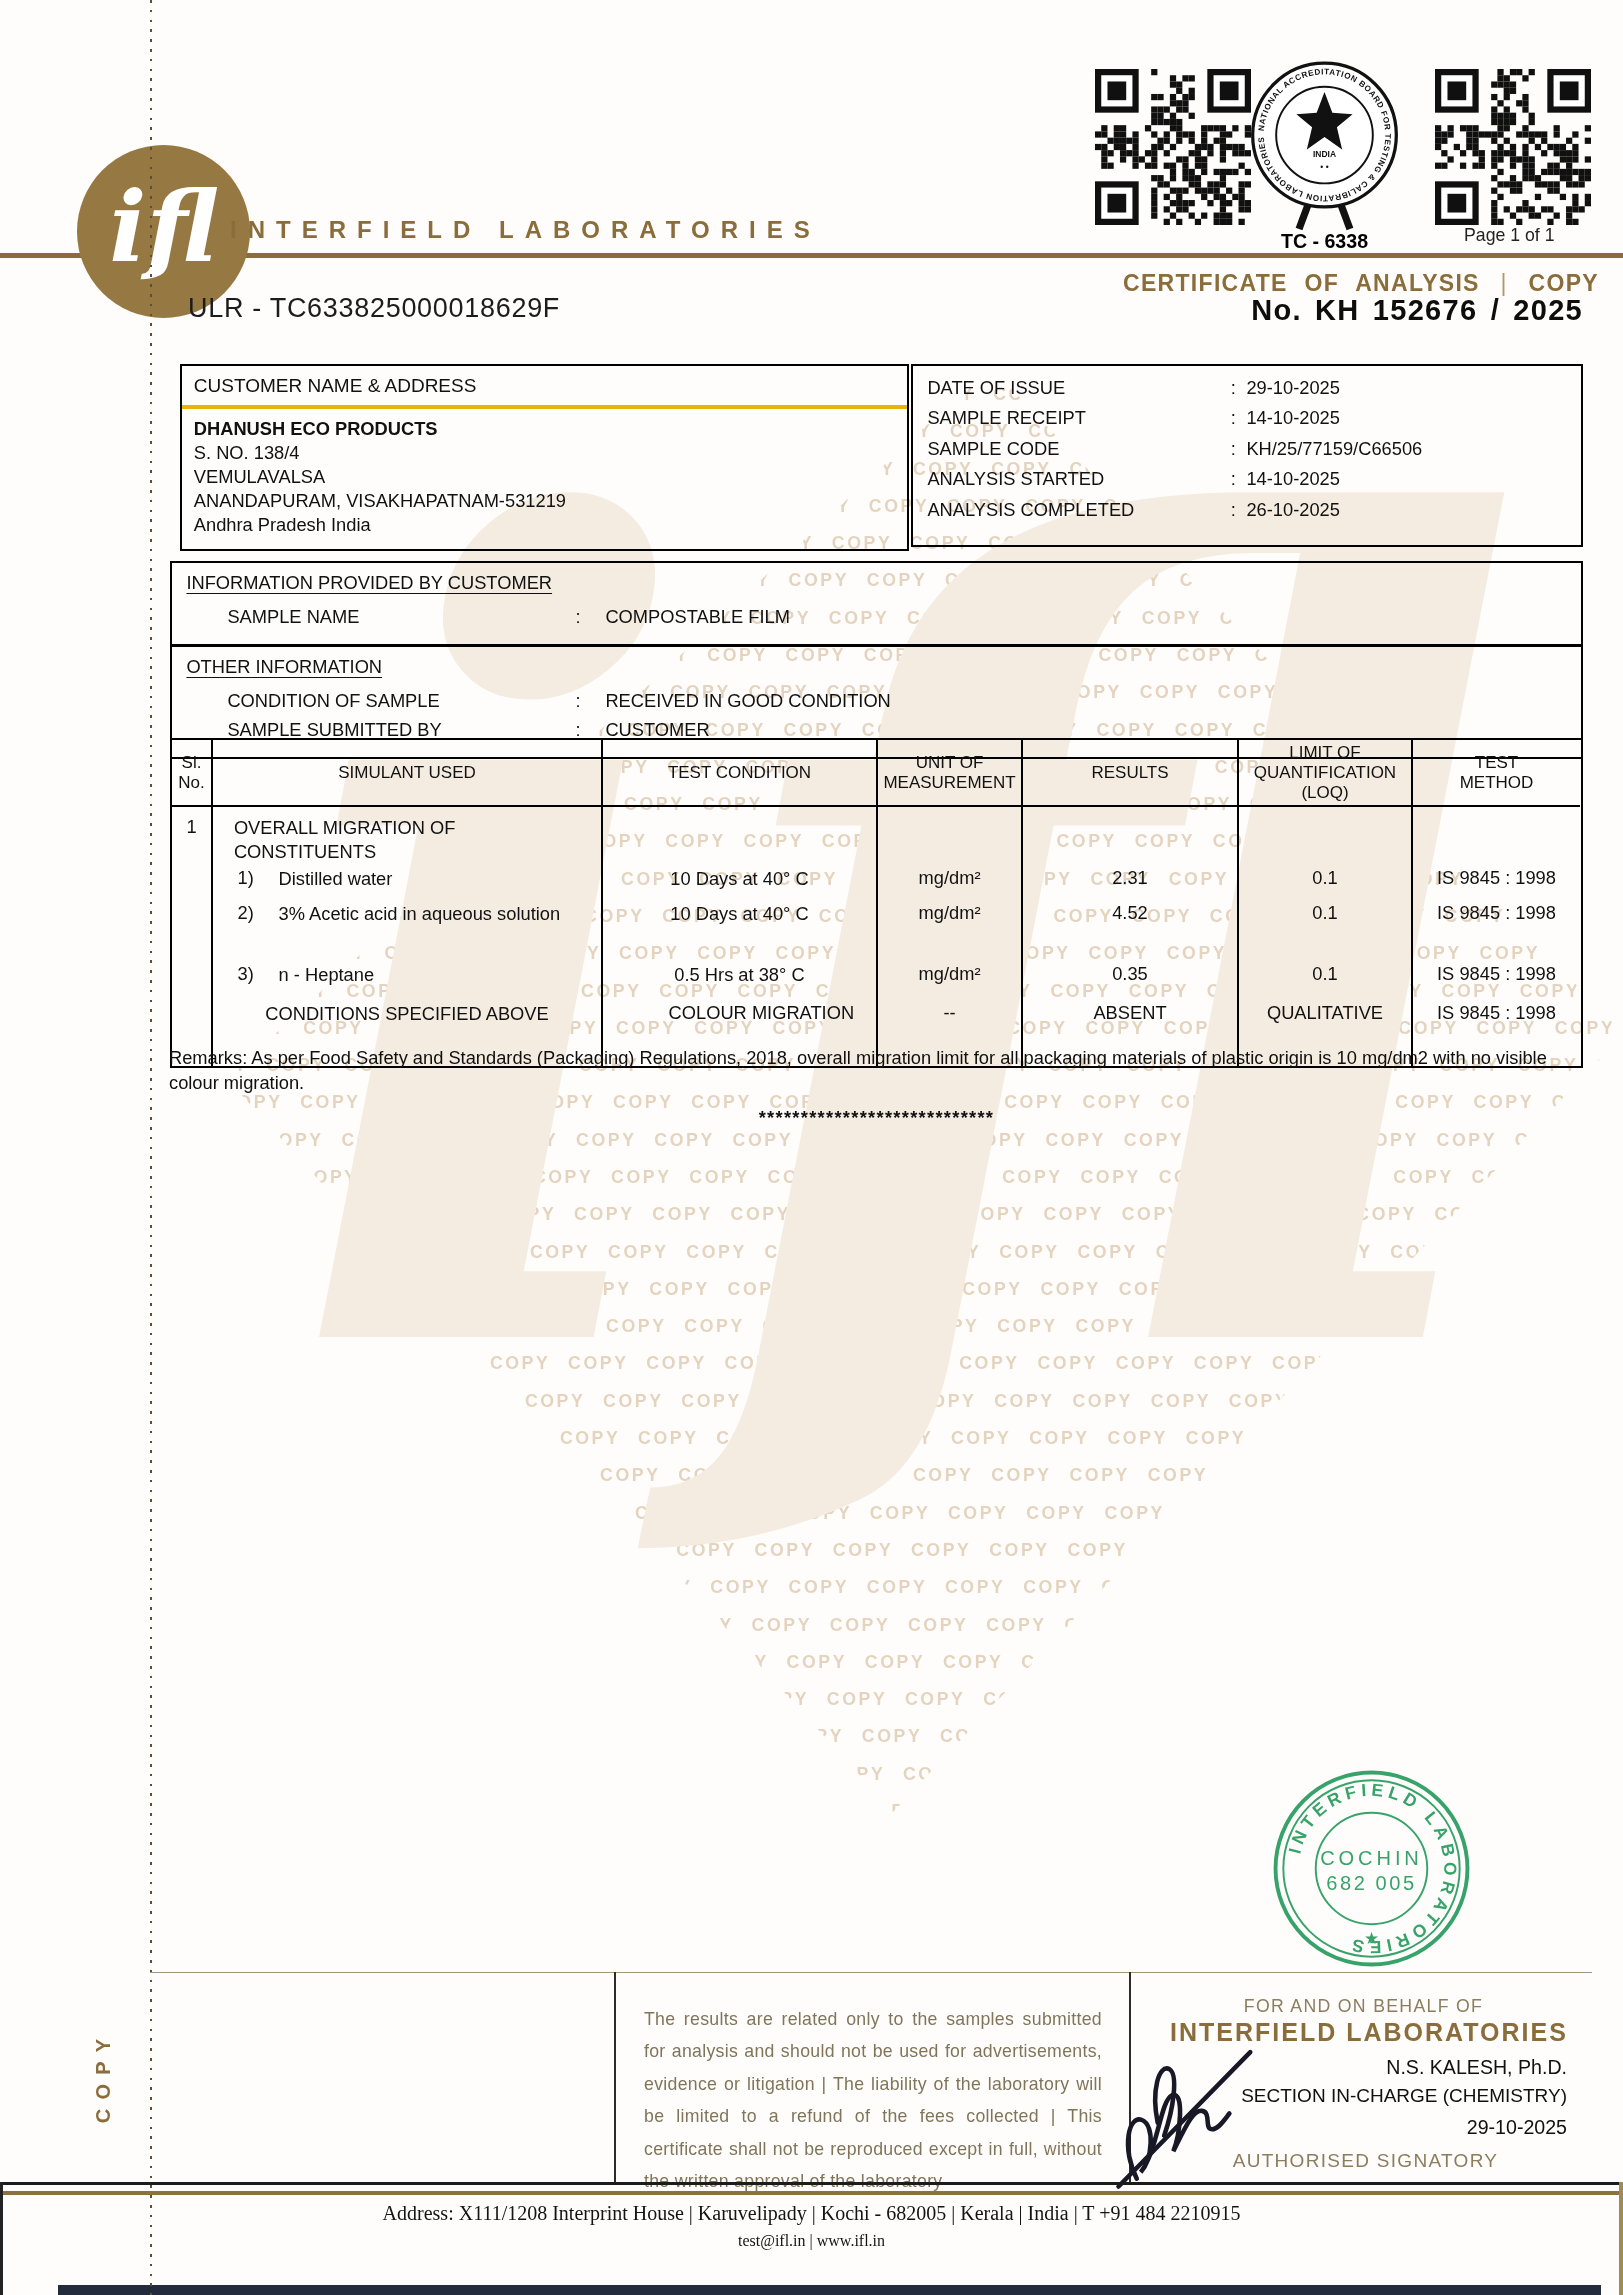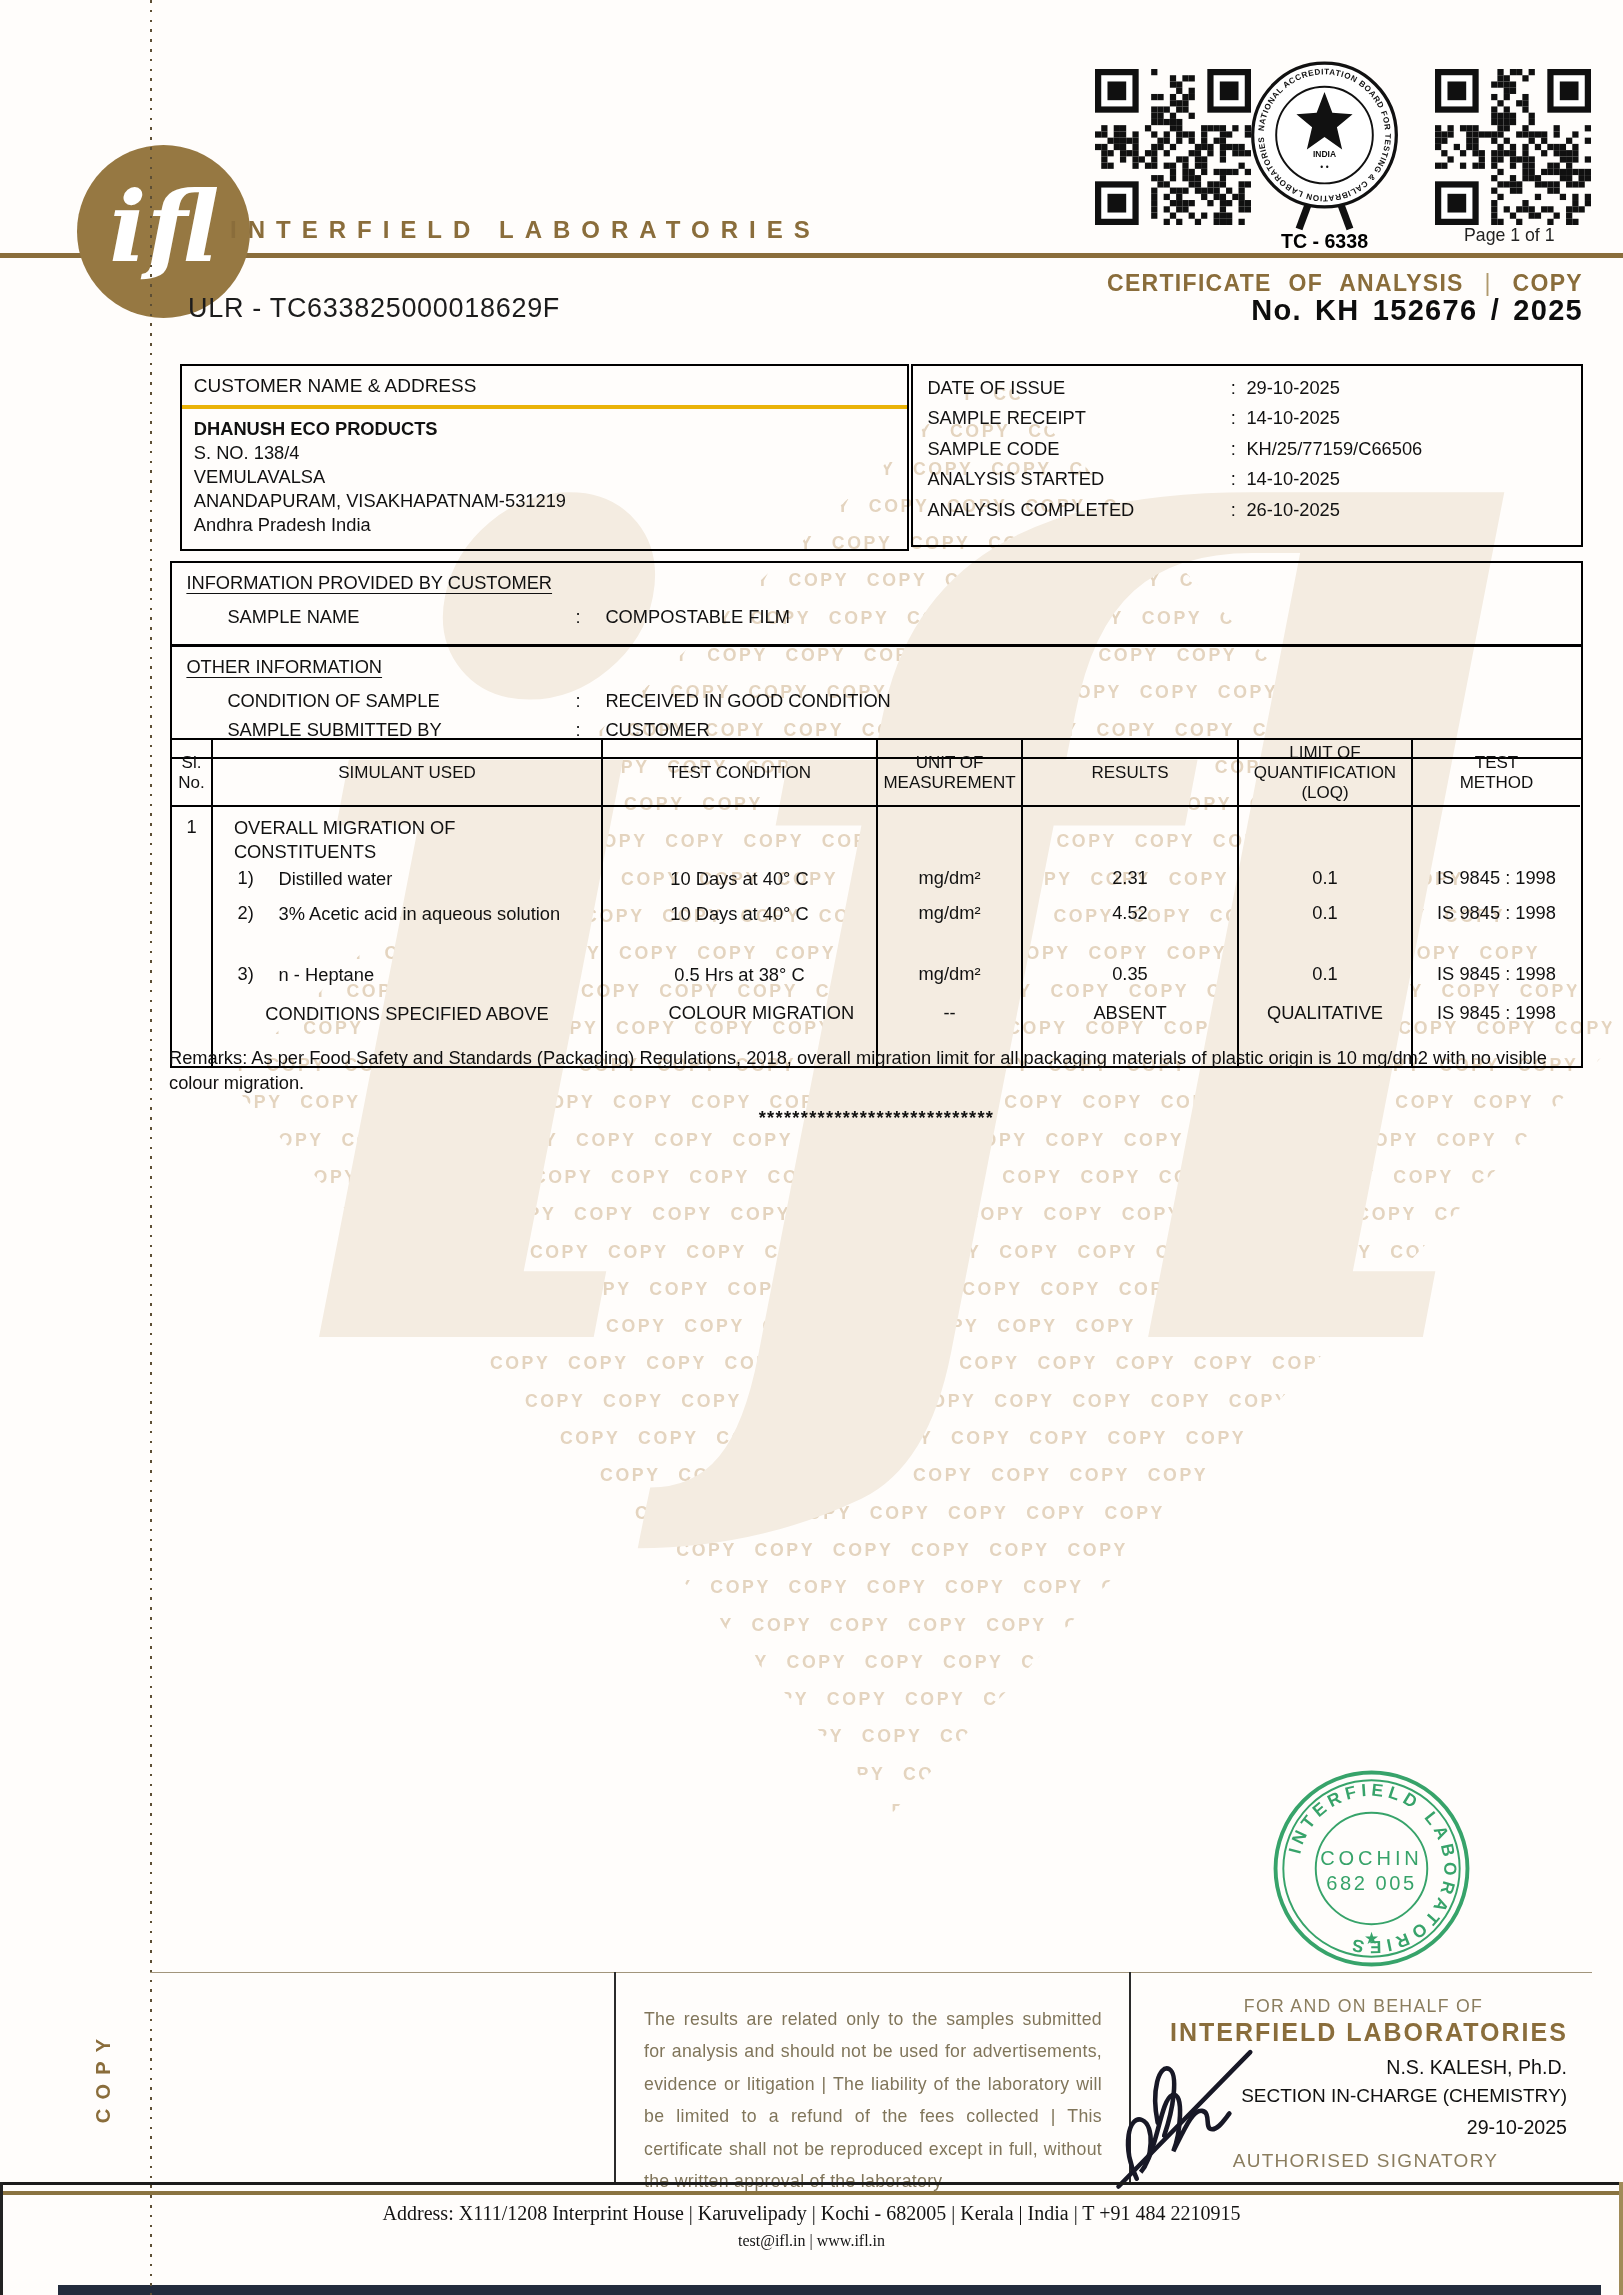--- a/index.html
+++ b/index.html
@@ -23,21 +23,21 @@
   .logo-circle span{color:#fff;font:italic bold 98px "DejaVu Serif",serif;margin-top:-9.2px;}
   .brand-title{position:absolute;left:230px;top:216px;font-size:24px;font-weight:bold;
                letter-spacing:11px;color:#8a6d3b;}
   .qr{position:absolute;width:156px;height:156px;}
   .qr-left{left:1095px;top:69px;}
   .qr-right{left:1435px;top:69px;}
   .emblem{position:absolute;left:1248px;top:58px;width:153px;height:175px;}
   .tc-code{position:absolute;left:1248px;top:230px;width:153px;text-align:center;
            font-size:19.6px;font-weight:bold;color:#000;}
   .page-ind{position:absolute;left:1464px;top:225px;width:118px;font-size:17.7px;color:#222;}
-  .cert-title{position:absolute;right:40px;top:270px;font-size:23px;font-weight:bold;color:#8a6d3b;
+  .cert-title{position:absolute;right:24px;top:270px;font-size:23px;font-weight:bold;color:#8a6d3b;
               letter-spacing:1.3px;word-spacing:9.2px;}
   .cert-title .bar{color:#b09a6d;font-weight:normal;padding:0 3.9px;}
   .cert-no{position:absolute;right:40px;top:294px;font-size:29px;font-weight:bold;color:#0d0d0d;
            letter-spacing:1.3px;word-spacing:3.9px;}
   .ulr{position:absolute;left:188px;top:293px;font-size:27px;color:#1c1c1c;letter-spacing:0.7px;}
   
   .cust-box{position:absolute;left:180px;top:364px;width:725px;height:183px;border:2px solid #000;}
   .cust-box .box-title{font-size:19px;padding:8.5px 11.8px;border-bottom:4px solid #eab308;}
   .cust-box .box-body{padding:7.9px 11.8px;font-size:18.3px;line-height:1.32;}
   .cust-name{font-weight:bold;}

